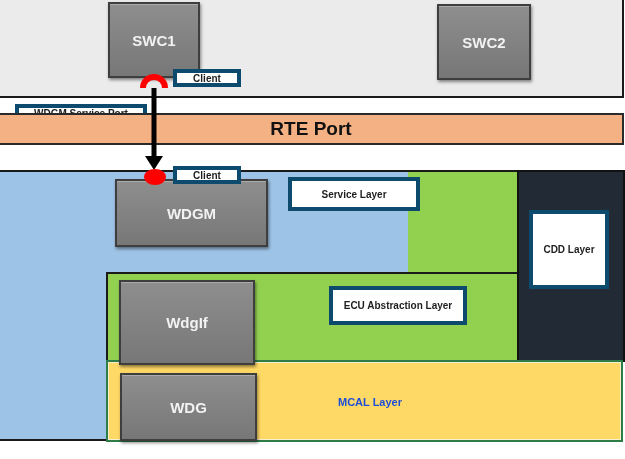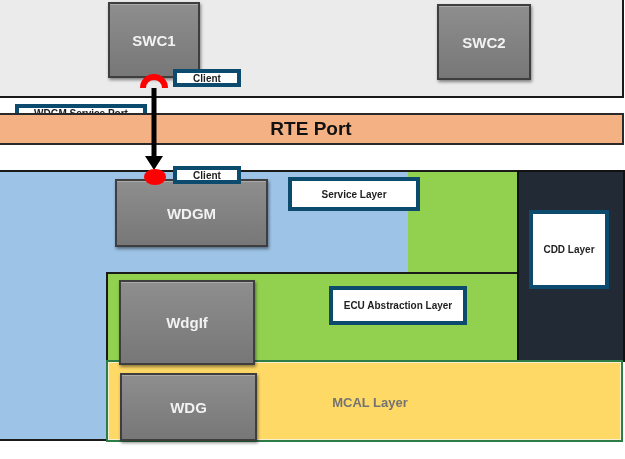--- a/index.html
+++ b/index.html
@@ -31,21 +31,21 @@
     .rte { left: -2px; top: 113px; width: 626px; height: 32px; background: #f4b183; border: 2px solid #2a2a2a;
       display: flex; align-items: center; justify-content: center; font-weight: bold; font-size: 19px; color: #111; }
 
     .service-layer { left: -2px; top: 170px; width: 412px; height: 104px; background: #9dc3e6; border: 2px solid #1a1a1a; border-bottom: none; }
     .service-left { left: -2px; top: 272px; width: 110px; height: 169px; background: #9dc3e6; border-left: 2px solid #1a1a1a; border-bottom: 2px solid #1a1a1a; }
     .green-area { left: 408px; top: 170px; width: 112px; height: 192px; background: #92d050; border-top: 2px solid #1a1a1a; }
     .ecu-layer { left: 106px; top: 272px; width: 414px; height: 90px; background: #92d050; border-left: 2px solid #1a1a1a; border-top: 2px solid #1a1a1a; }
     .cdd-layer { left: 517px; top: 170px; width: 108px; height: 192px; background: #222a35; border: 2px solid #111; }
     .mcal-layer { left: 106px; top: 360px; width: 517px; height: 82px; background: #ffd966; border: 2px solid #2e7d46; box-shadow: inset 0 0 0 1px #f6f0d0; }
 
-    .mcal-text { left: 300px; top: 392px; width: 140px; height: 20px; font-weight: bold; font-size: 13px; color: #737373;
+    .mcal-text { left: 300px; top: 392px; width: 140px; height: 20px; font-weight: bold; font-size: 11px; color: #1d4ed8;
       display: flex; align-items: center; justify-content: center; }
 
     svg.overlay { position: absolute; left: 0; top: 0; }
   </style>
 </head>
 <body>
 
 <div class="abs app-layer"></div>
 <div class="abs comp" style="left:108px; top:2px; width:92px; height:76px;">SWC1</div>
 <div class="abs comp" style="left:437px; top:4px; width:94px; height:76px;">SWC2</div>

